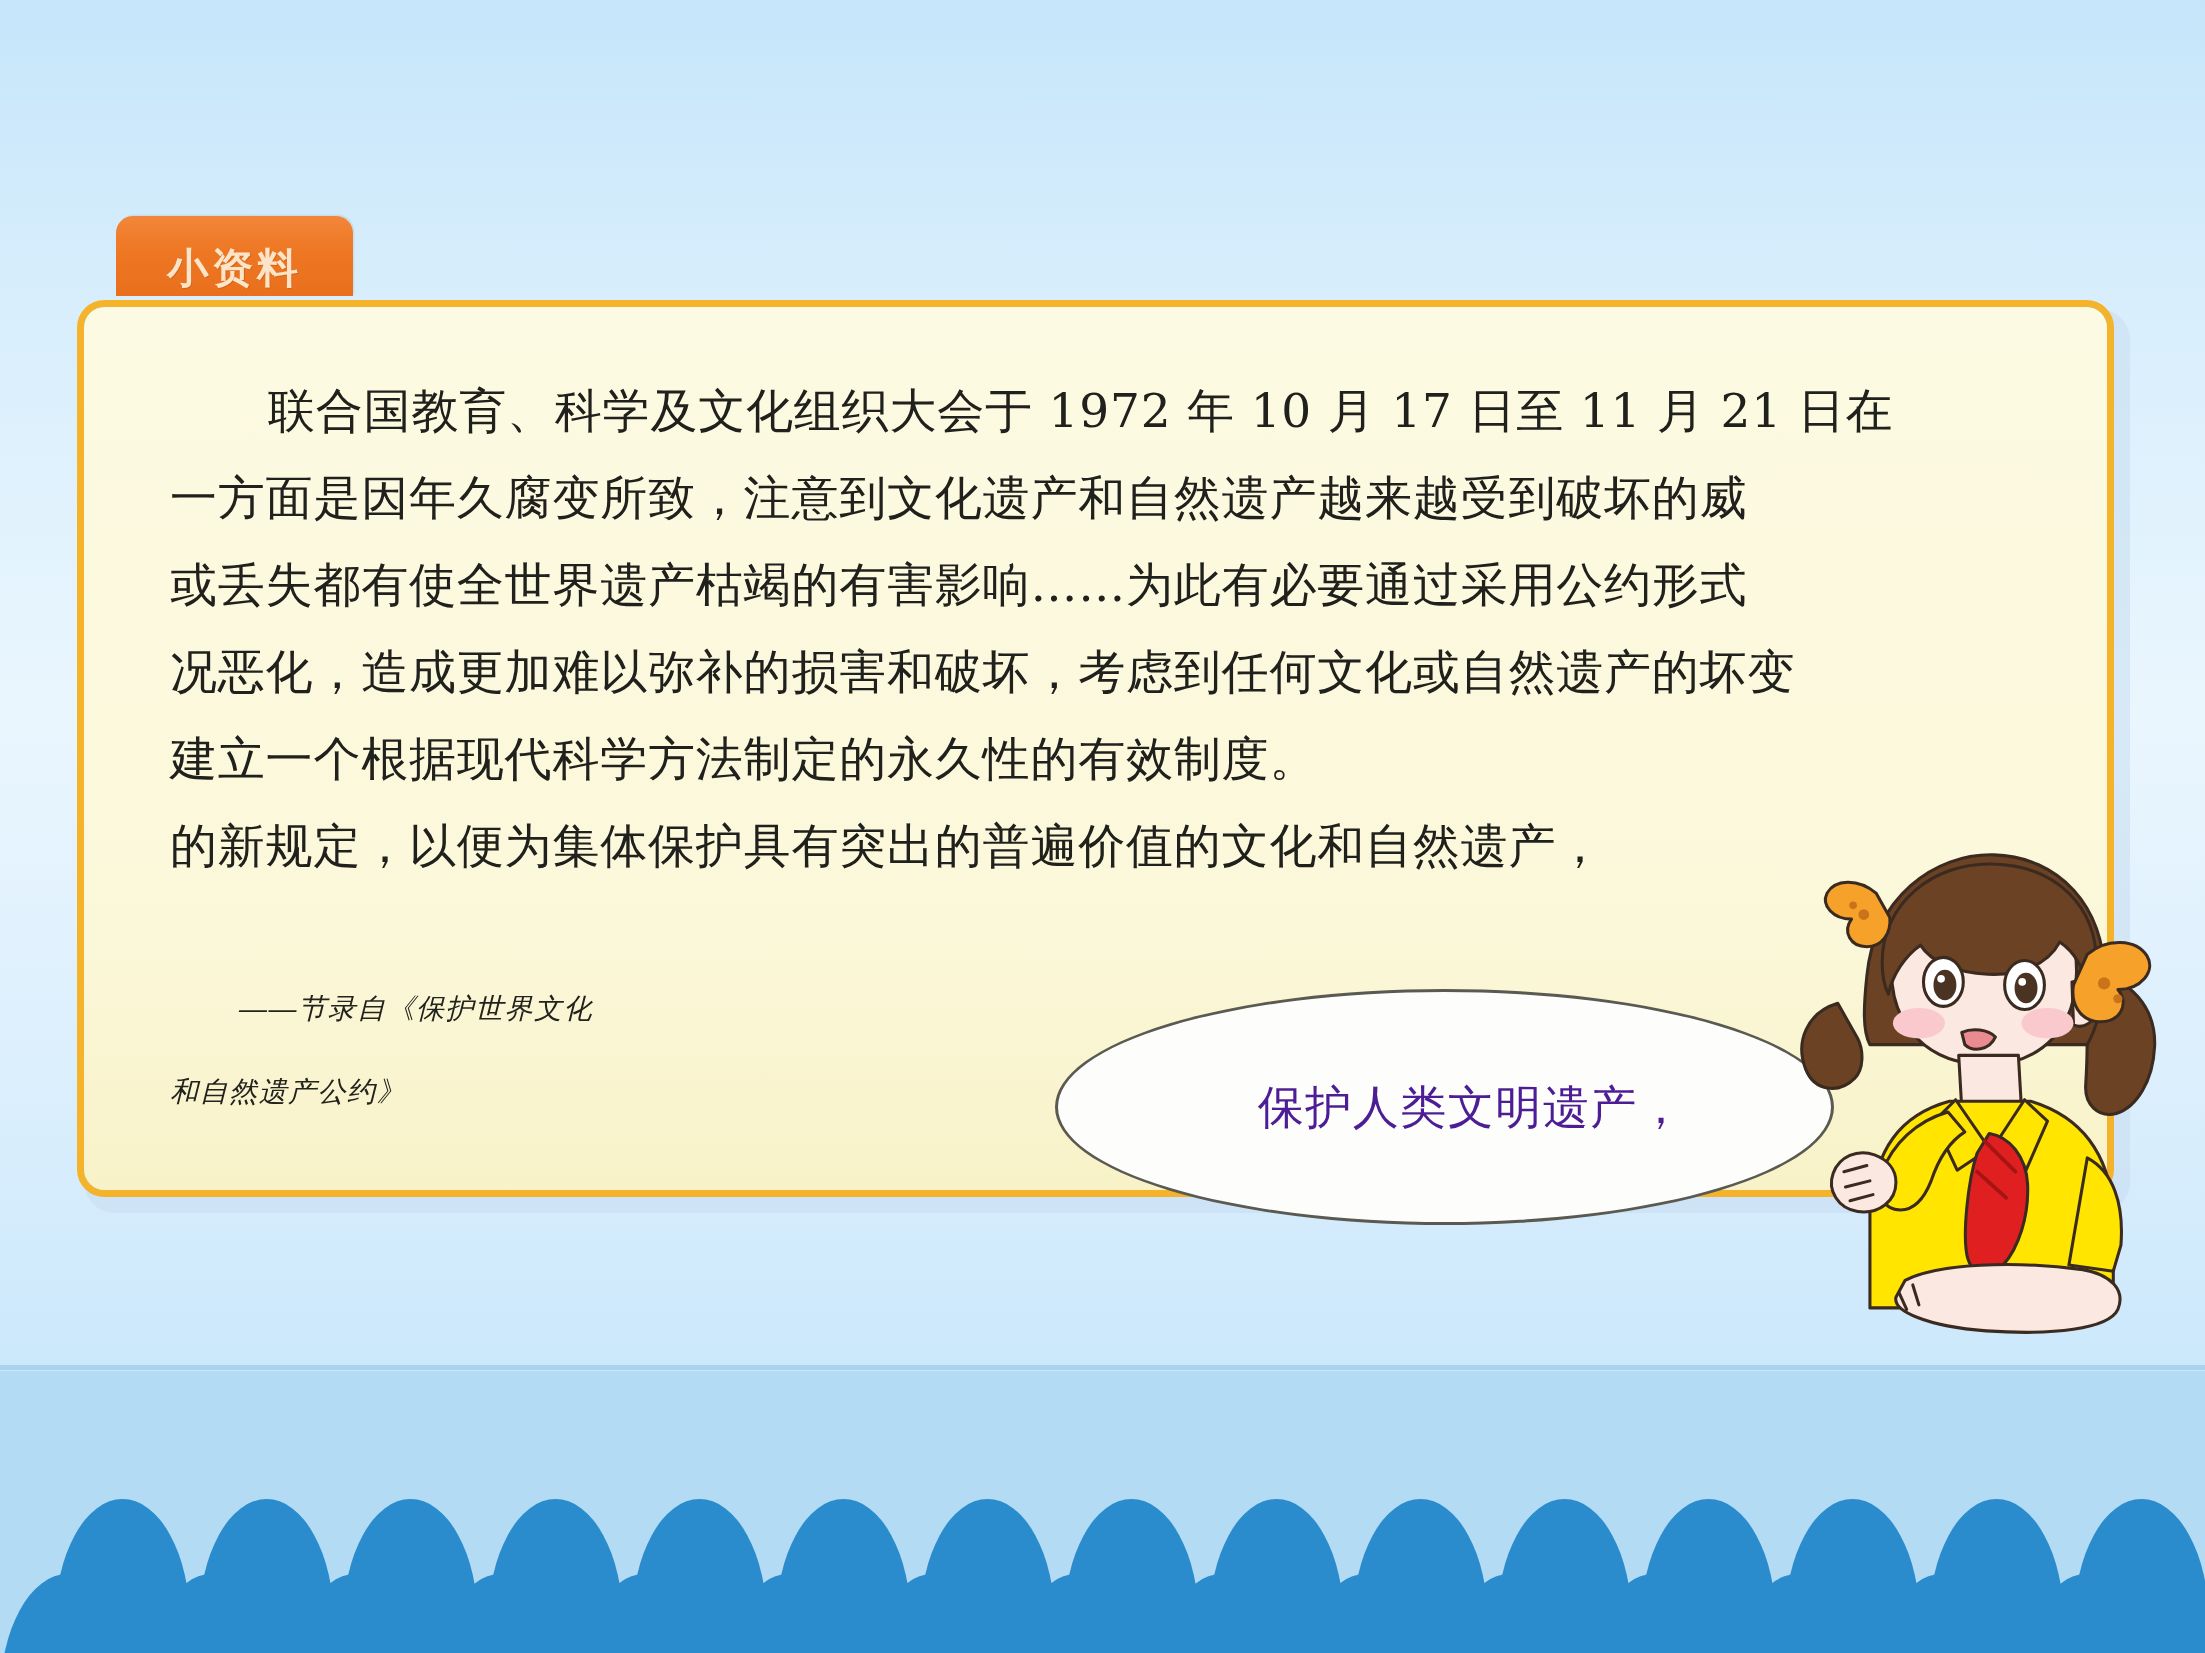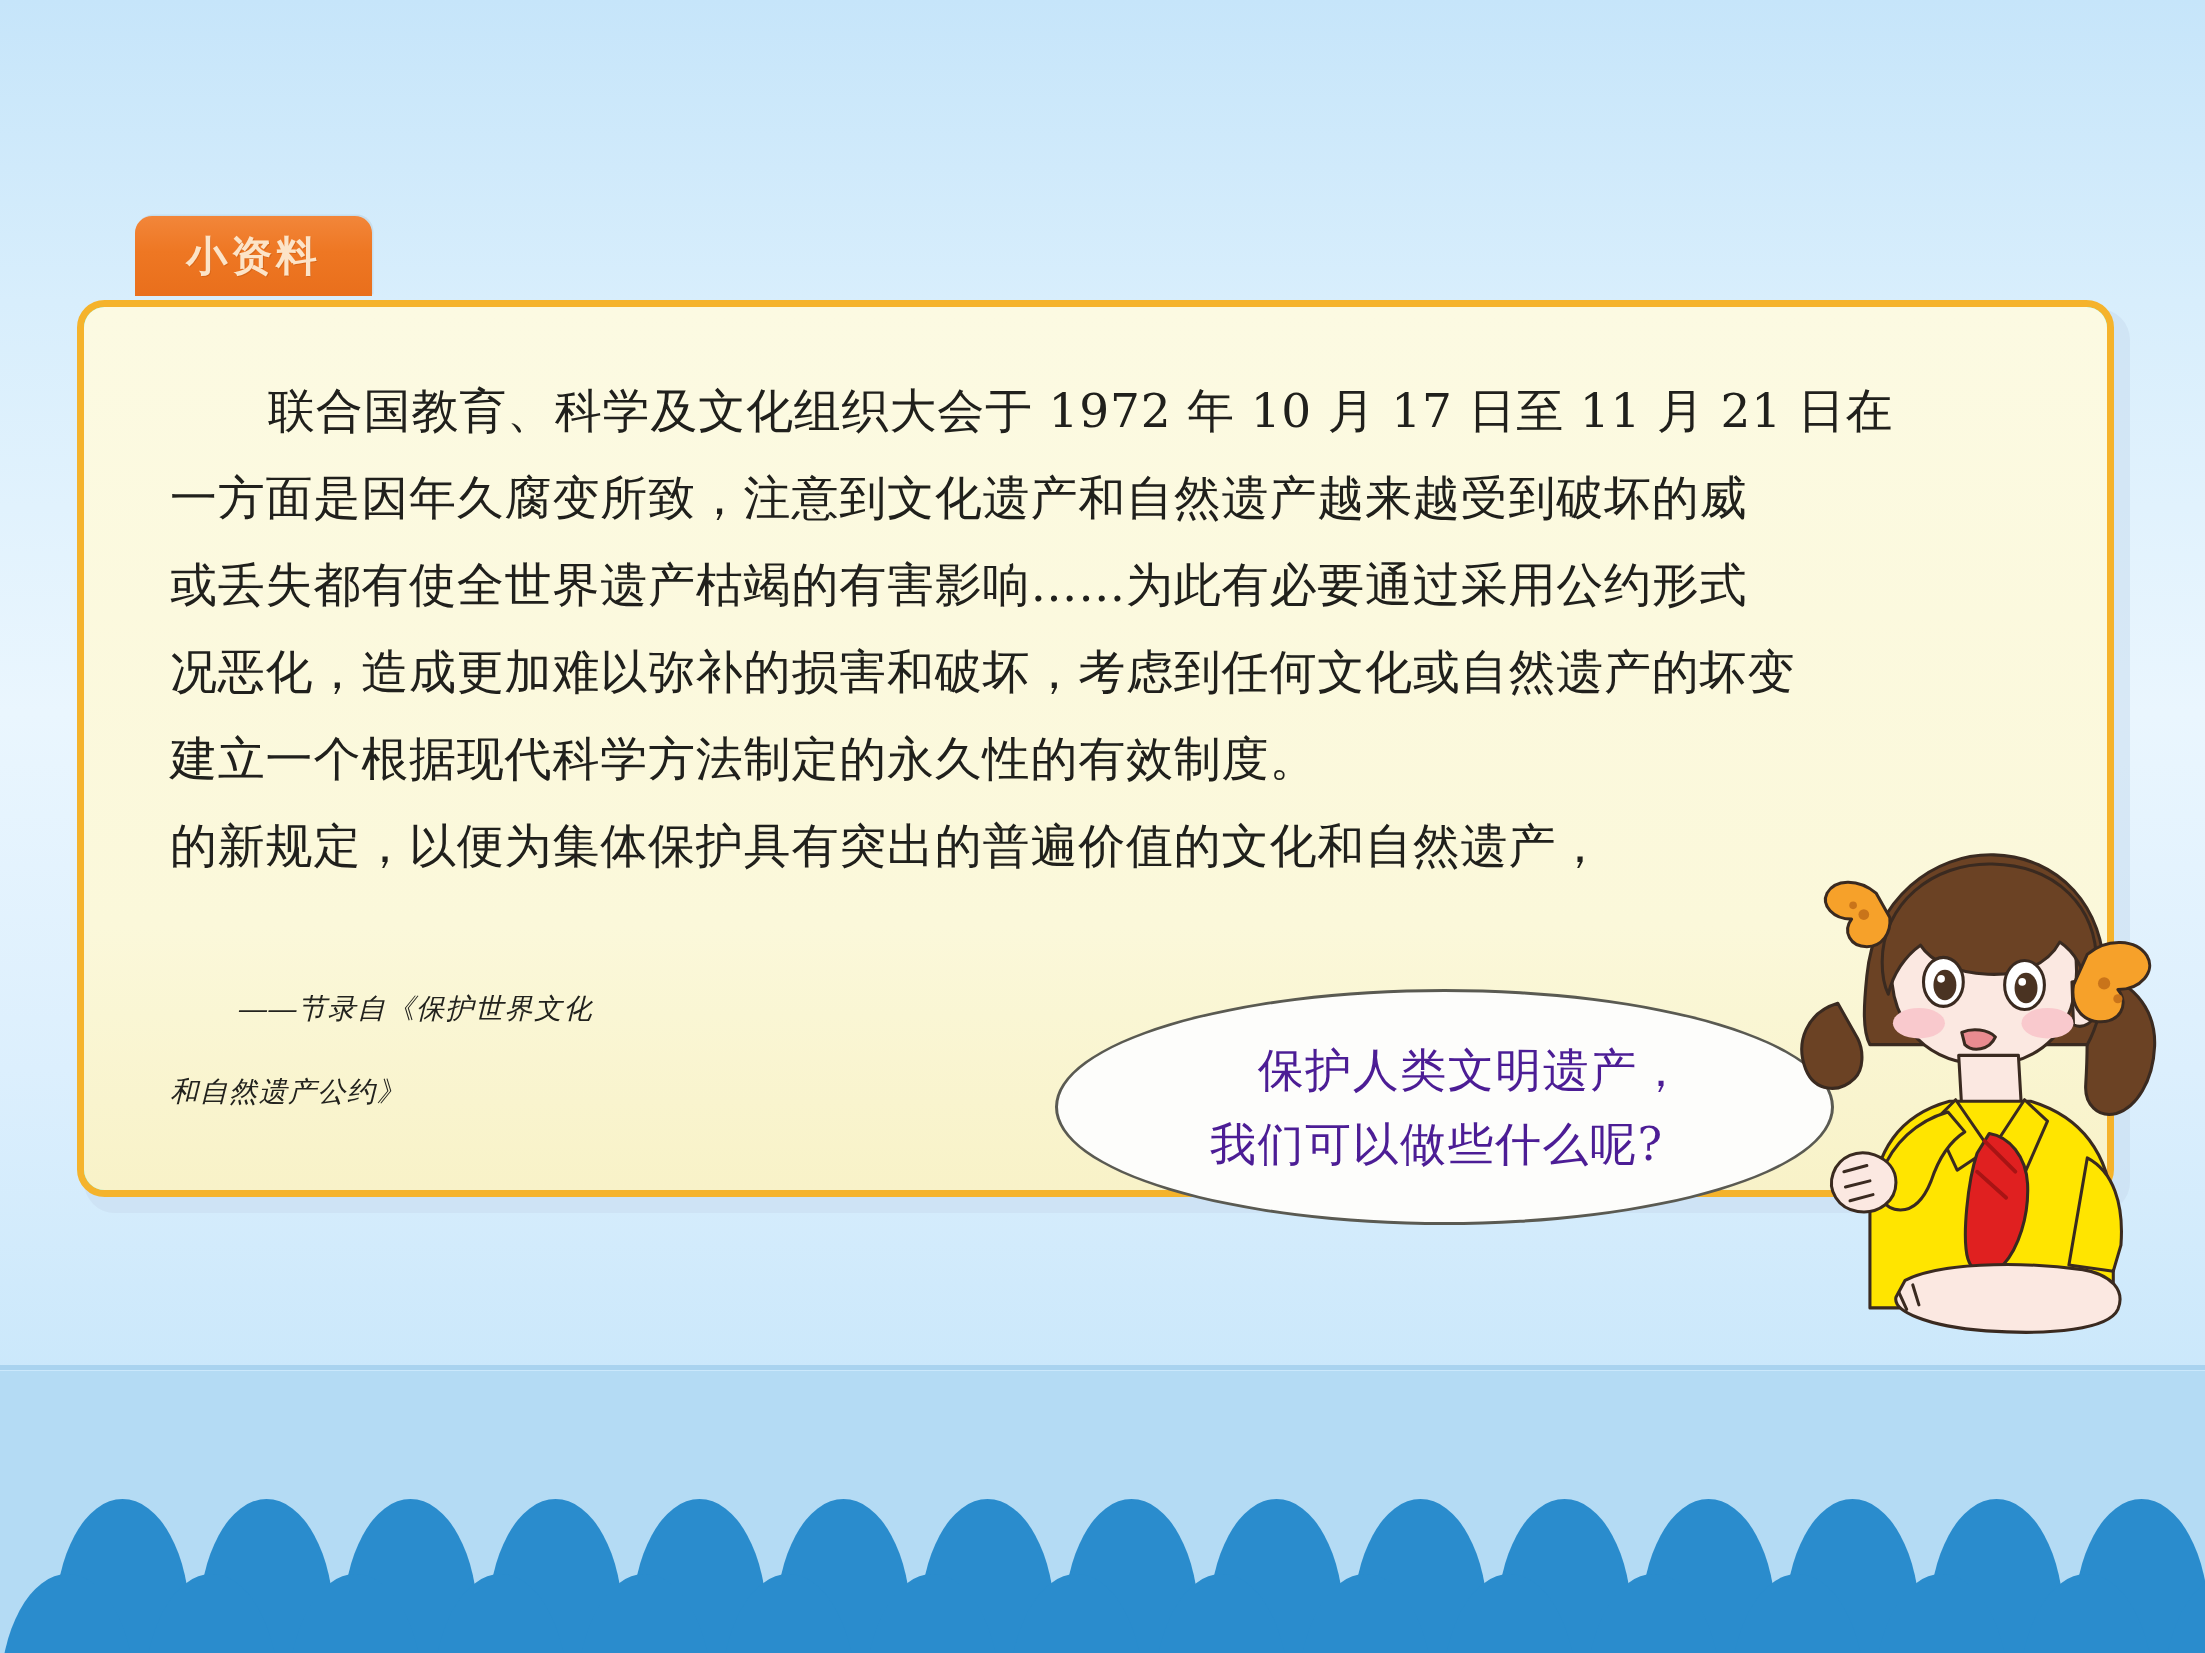--- a/index.html
+++ b/index.html
@@ -34,23 +34,22 @@
   #arch-row-front{top:1574px;height:199px;padding-left:-7.7px;}
   #arch-row-front .arch{width:135px;height:199px;margin-right:9.2px;}
 
   
   #info-tab{
     position:absolute;left:116px;top:216px;
     width:237px;height:80px;
     background:linear-gradient(180deg,#f2863a 0%,#ee7723 45%,#e96f1c 100%);
     border-radius:17px 17px 0 0;
     box-shadow:1.5px -1.5px 0 rgba(0,0,0,.06);
-    display:flex;align-items:center;justify-content:center;
+    display:flex;align-items:flex-end;justify-content:center;
     z-index:6;
-    margin-left:19px;
   }
   #info-tab-label{
     color:#fce4c8;
     font-family:"DejaVu Sans","Liberation Sans",sans-serif;
     font-weight:bold;font-size:41px;letter-spacing:3.8px;
     text-shadow:0.8px 0.8px 0 rgba(150,60,0,.25);
   }
 
   
   #info-card-shadow{
@@ -183,21 +182,20 @@
   </div>
 
   <div id="excerpt-source">
     <div class="source-line-1">——节录自《保护世界文化</div>
     <div class="source-line-2">和自然遗产公约》</div>
   </div>
 </div>
 
 <div id="speech-bubble">
   <div class="bubble-line" id="bubble-line-1">保护人类文明遗产，</div>
-  <div class="bubble-line" id="bubble-line-2">我们可以做些什么呢?</div>
 </div>
 
 <div id="girl-figure">
 <svg width="429" height="551" viewBox="0 0 560 720" xmlns="http://www.w3.org/2000/svg">
   <g stroke="#3a2a20" stroke-width="4" stroke-linejoin="round" stroke-linecap="round">
 
     <path d="M70 250 C30 262 14 300 28 336 C40 366 72 368 92 348 C104 336 104 312 96 296 Z" fill="#6b4224"></path>
 
     <path d="M400 210 C452 216 486 256 484 306 C482 352 460 386 434 394 C410 400 392 382 394 356 C396 322 398 280 392 252 Z" fill="#6b4224"></path>
 

